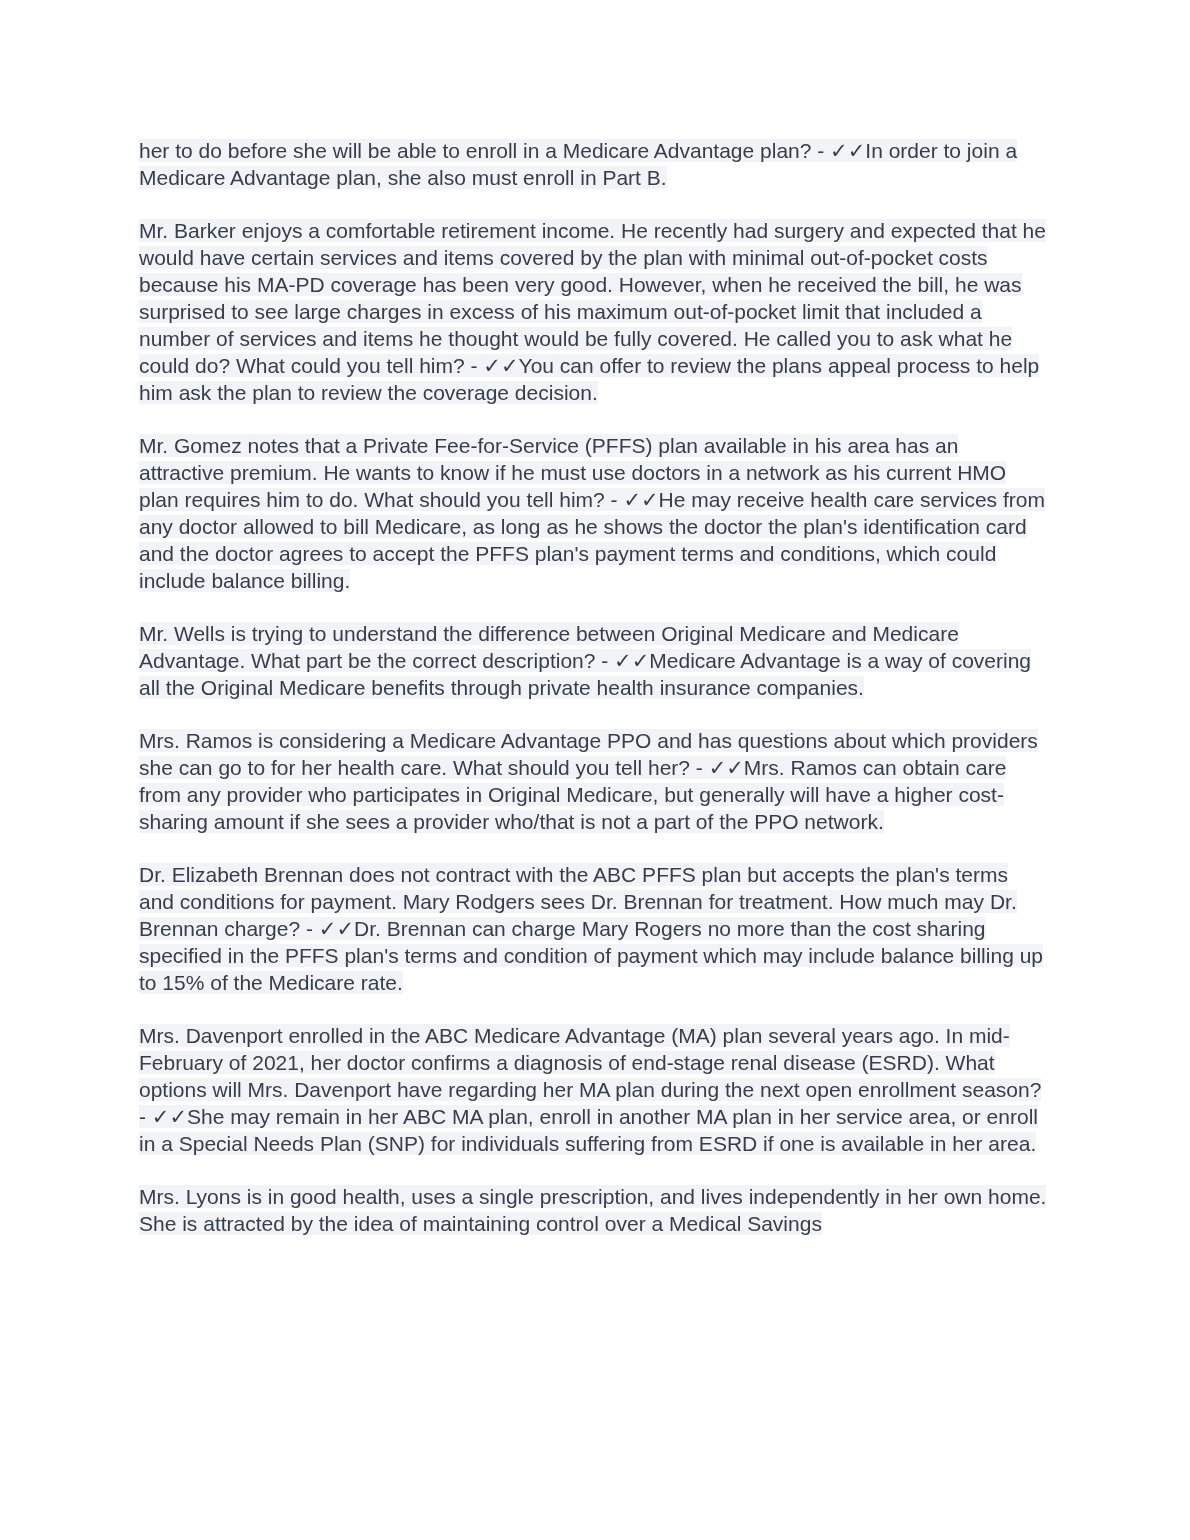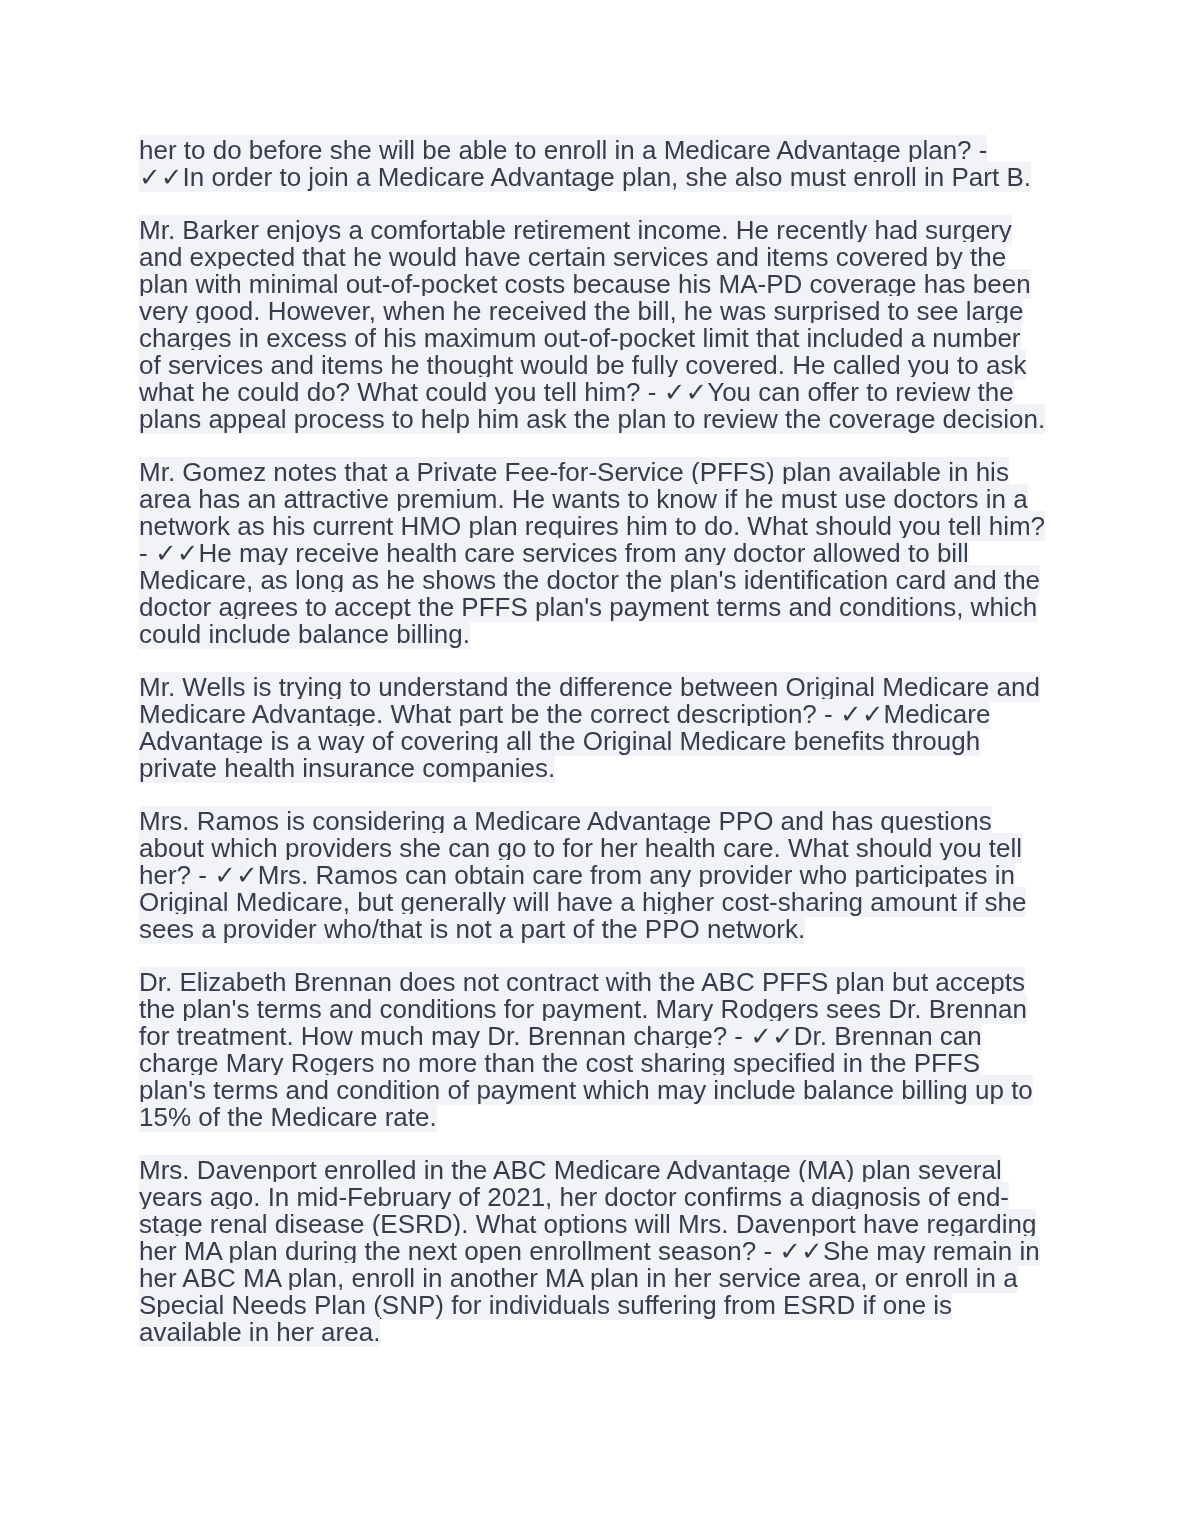--- a/index.html
+++ b/index.html
@@ -9,21 +9,21 @@
     height: 1540px;
     background: #ffffff;
     overflow: hidden;
     font-family: "Liberation Sans", "DejaVu Sans", sans-serif;
   }
   .content {
     position: absolute;
     left: 139px;
     top: 137px;
     width: 908px;
-    font-size: 26px;
+    font-size: 21px;
     line-height: 27px;
     color: #363d4c;
   }
   p.para {
     margin: 0 0 26px 0;
     padding: 0;
   }
   .hl {
     background-color: #f2f3f7;
     box-decoration-break: clone;
@@ -46,15 +46,16 @@
     <p class="para"><span class="hl"><span>Mr. Gomez notes that a Private Fee-for-Service (PFFS) plan available in his area has an attractive premium. He wants to know if he must use doctors in a network as his current HMO plan requires him to do. What should you tell him? - </span><span class="marks">✓✓</span><span>He may receive health care services from any doctor allowed to bill Medicare, as long as he shows the doctor the plan's identification card and the doctor agrees to accept the PFFS plan's payment terms and conditions, which could include balance billing.</span></span></p>
 
     <p class="para"><span class="hl"><span>Mr. Wells is trying to understand the difference between Original Medicare and Medicare Advantage. What part be the correct description? - </span><span class="marks">✓✓</span><span>Medicare Advantage is a way of covering all the Original Medicare benefits through private health insurance companies.</span></span></p>
 
     <p class="para"><span class="hl"><span>Mrs. Ramos is considering a Medicare Advantage PPO and has questions about which providers she can go to for her health care. What should you tell her? - </span><span class="marks">✓✓</span><span>Mrs. Ramos can obtain care from any provider who participates in Original Medicare, but generally will have a higher cost-sharing amount if she sees a provider who/that is not a part of the PPO network.</span></span></p>
 
     <p class="para"><span class="hl"><span>Dr. Elizabeth Brennan does not contract with the ABC PFFS plan but accepts the plan's terms and conditions for payment. Mary Rodgers sees Dr. Brennan for treatment. How much may Dr. Brennan charge? - </span><span class="marks">✓✓</span><span>Dr. Brennan can charge Mary Rogers no more than the cost sharing specified in the PFFS plan's terms and condition of payment which may include balance billing up to 15% of the Medicare rate.</span></span></p>
 
     <p class="para"><span class="hl"><span>Mrs. Davenport enrolled in the ABC Medicare Advantage (MA) plan several years ago. In mid-February of 2021, her doctor confirms a diagnosis of end-stage renal disease (ESRD). What options will Mrs. Davenport have regarding her MA plan during the next open enrollment season? - </span><span class="marks">✓✓</span><span>She may remain in her ABC MA plan, enroll in another MA plan in her service area, or enroll in a Special Needs Plan (SNP) for individuals suffering from ESRD if one is available in her area.</span></span></p>
 
+    <p class="para"><span class="hl"><span>Mrs. Lyons is in good health, uses a single prescription, and lives independently in her own home. She is attracted by the idea of maintaining control over a Medical Savings</span><span class="marks"></span><span></span></span></p>
 
   </div>
 </div>
 
 </body></html>

